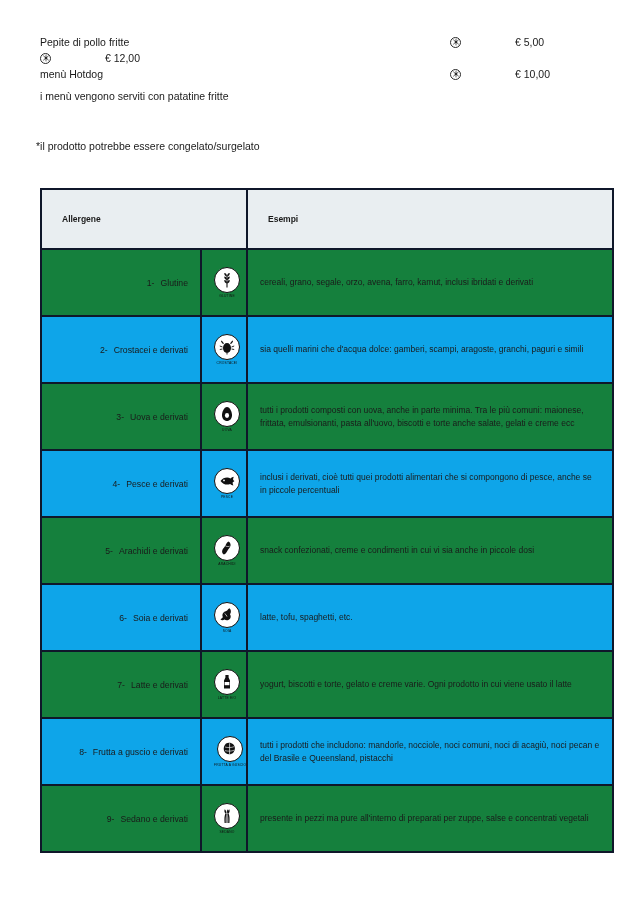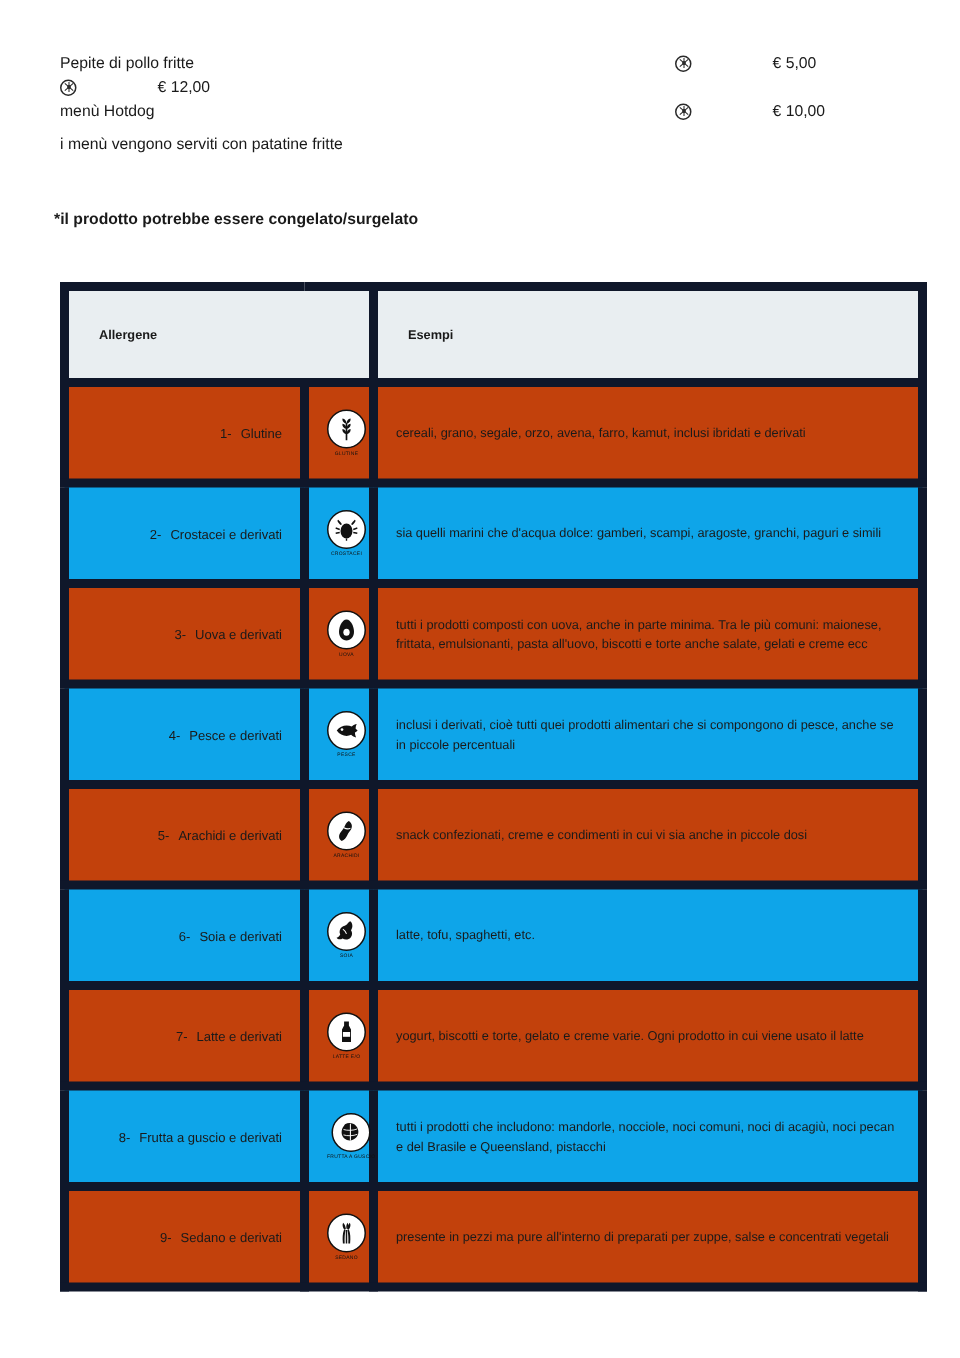--- a/index.html
+++ b/index.html
@@ -60,21 +60,20 @@
     line-height: 16px;
     white-space: nowrap;
     margin-top: 12px;
   }
   .footnote {
     position: absolute;
     left: 36px;
     top: 140px;
     font-size: 10.5px;
     color: #1a1a1a;
-    font-weight: bold;
   }
 
   
   .mini-badge {
     width: 11px;
     height: 11px;
     border-radius: 50%;
     border: 1px solid #2a2a2a;
     display: inline-flex;
     align-items: center;
@@ -86,40 +85,40 @@
   
   .allergen-table {
     position: absolute;
     left: 40px;
     top: 188px;
     width: 572px;
     border-collapse: collapse;
     table-layout: fixed;
   }
   .allergen-table th, .allergen-table td {
-    border: 6px solid #0f172a;
+    border: 2px solid #0f172a;
     vertical-align: middle;
     padding: 12px;
   }
   thead th {
     background: #e9eef1;
     height: 34px;
     font-size: 8.5px;
     font-weight: bold;
     text-align: left;
     color: #1a1a1a;
   }
   .th-pad { padding-left: 8px; }
   .col-name  { width: 160px; }
   .col-icon  { width: 46px; }
   .col-ex    { width: 366px; }
 
   tbody tr { height: 67px; }
   tbody tr.alt td { background: #0ea5e9; }
-  tbody tr td { background: #c2410c; }
+  tbody tr td { background: #15803d; }
 
   .cell-name {
     font-size: 8.7px;
     color: #1a1a1a;
     text-align: right;
     padding-right: 24px;
     white-space: nowrap;
   }
   .num { margin-right: 6px; }
   .cell-icon {

